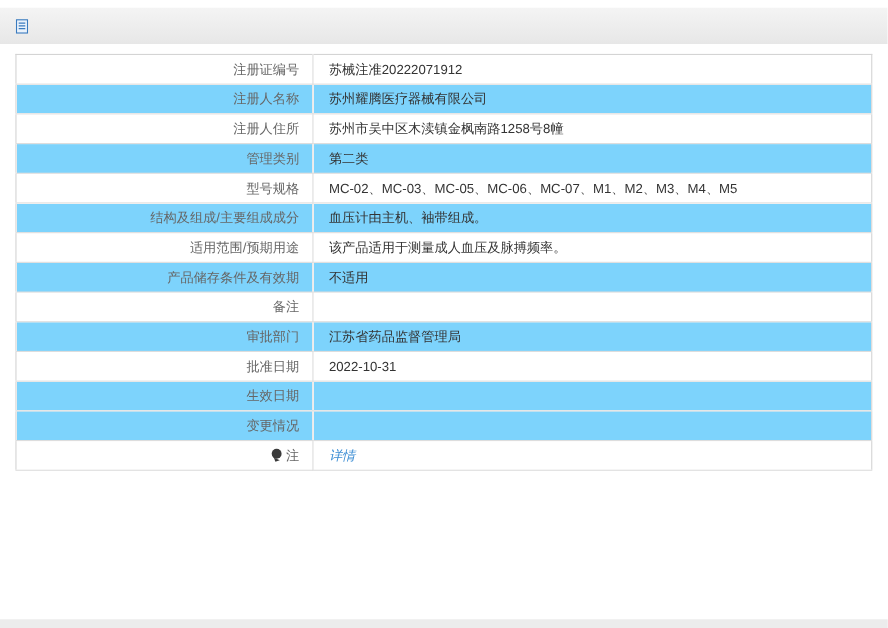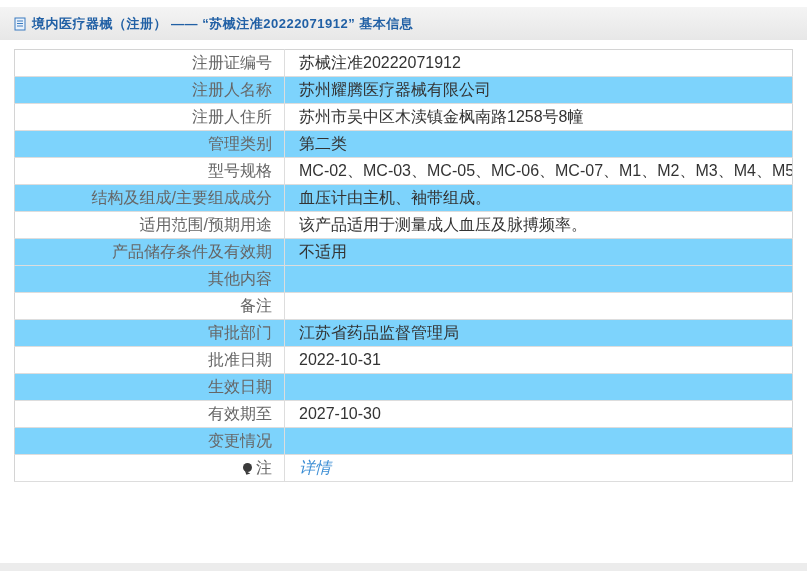--- a/index.html
+++ b/index.html
@@ -19,21 +19,21 @@
   }
   .content{padding:9px 14px 0 14px;}
   table.info-table{
     width:100%;border-collapse:collapse;table-layout:fixed;
     border:1px solid #d4d4d4;background:#ffffff;
   }
   table.info-table tr{height:27px;}
   table.info-table tr.alt{background:#7dd3fc;}
   table.info-table td{
     border-bottom:1px solid #dddddd;
-    font-size:16px;line-height:14px;
+    font-size:12px;line-height:14px;
     padding-top:0;padding-bottom:0;
     white-space:nowrap;overflow:hidden;
   }
   td.label-cell{
     width:256px;text-align:right;color:#666666;
     padding-right:12px;border-right:1px solid #dddddd;
   }
   td.value-cell{color:#333333;padding-left:14px;}
   td.value-cell a{color:#3b8dd4;text-decoration:none;cursor:pointer;font-style:italic;}
   .note-icon{
@@ -58,21 +58,20 @@
 
 <div class="topbar">
   <span class="doc-icon">
     <svg width="12" height="14" viewBox="0 0 12 14">
       <rect x="1" y="1" width="10" height="12" fill="#eaf2fb" stroke="#3a7bbf" stroke-width="1"></rect>
       <line x1="3" y1="4" x2="9" y2="4" stroke="#3a7bbf" stroke-width="1"></line>
       <line x1="3" y1="6.5" x2="9" y2="6.5" stroke="#3a7bbf" stroke-width="1"></line>
       <line x1="3" y1="9" x2="9" y2="9" stroke="#3a7bbf" stroke-width="1"></line>
     </svg>
   </span>
-  <span class="page-title">境内医疗器械（注册） —— “苏械注准20222071912” 基本信息</span>
 </div>
 
 <div class="content">
   <table class="info-table">
     <tbody id="rows">
         <tr>
           <td class="label-cell"><span>注册证编号</span></td>
           <td class="value-cell"><span>苏械注准20222071912</span></td>
         </tr>
         <tr class="alt">
@@ -96,44 +95,36 @@
           <td class="value-cell"><span>血压计由主机、袖带组成。</span></td>
         </tr>
         <tr>
           <td class="label-cell"><span>适用范围/预期用途</span></td>
           <td class="value-cell"><span>该产品适用于测量成人血压及脉搏频率。</span></td>
         </tr>
         <tr class="alt">
           <td class="label-cell"><span>产品储存条件及有效期</span></td>
           <td class="value-cell"><span>不适用</span></td>
         </tr>
-        <tr class="alt">
-          <td class="label-cell"><span>其他内容</span></td>
-          <td class="value-cell"><span></span></td>
-        </tr>
         <tr>
           <td class="label-cell"><span>备注</span></td>
           <td class="value-cell"><span></span></td>
         </tr>
         <tr class="alt">
           <td class="label-cell"><span>审批部门</span></td>
           <td class="value-cell"><span>江苏省药品监督管理局</span></td>
         </tr>
         <tr>
           <td class="label-cell"><span>批准日期</span></td>
           <td class="value-cell"><span>2022-10-31</span></td>
         </tr>
         <tr class="alt">
           <td class="label-cell"><span>生效日期</span></td>
           <td class="value-cell"><span></span></td>
         </tr>
-        <tr>
-          <td class="label-cell"><span>有效期至</span></td>
-          <td class="value-cell"><span>2027-10-30</span></td>
-        </tr>
         <tr class="alt">
           <td class="label-cell"><span>变更情况</span></td>
           <td class="value-cell"><span></span></td>
         </tr>
         <tr>
           <td class="label-cell"><span class="note-icon"></span><span>注</span></td>
           <td class="value-cell"><a>详情</a></td>
         </tr>
       </tbody>
   </table>

